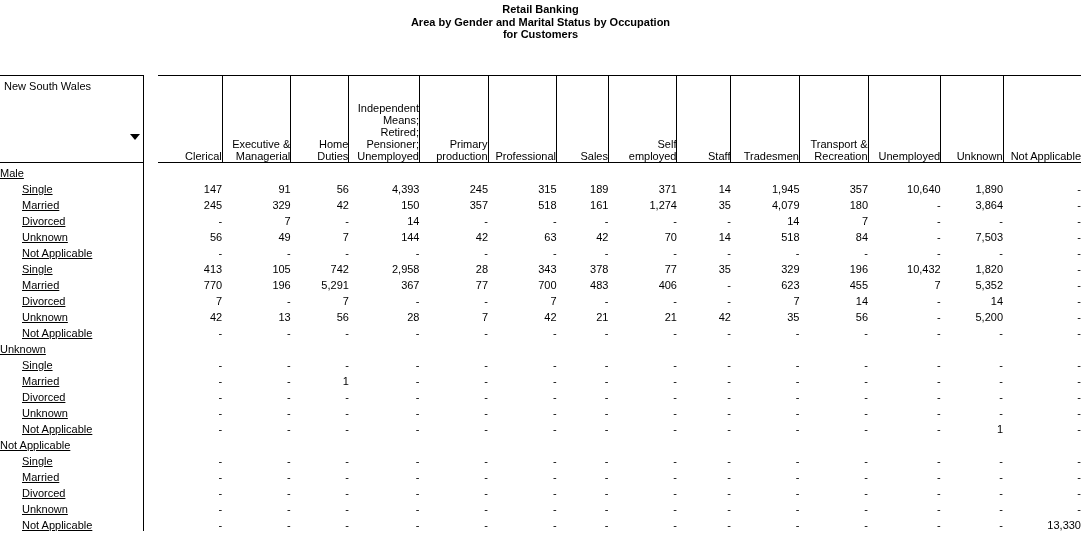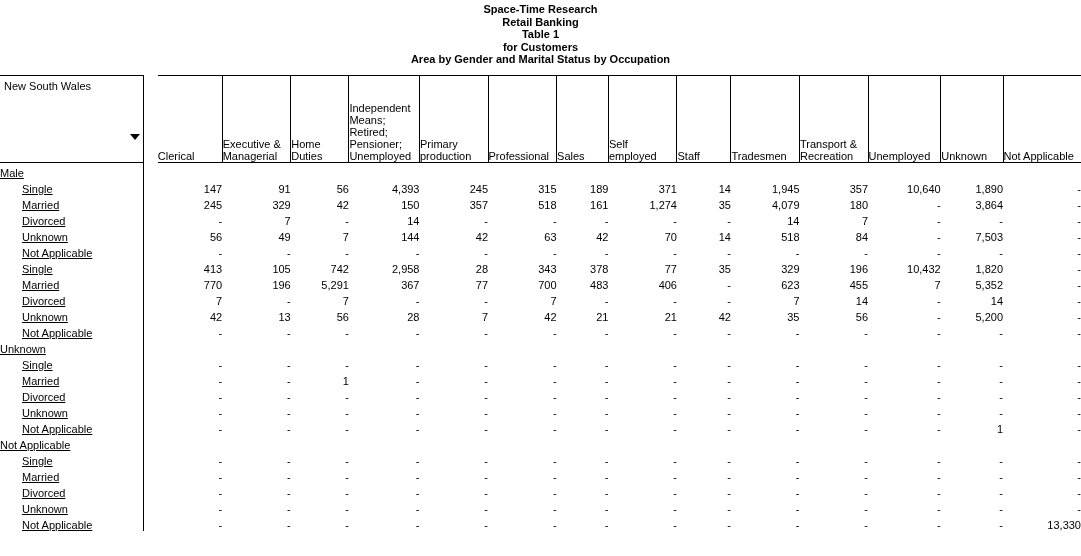--- a/index.html
+++ b/index.html
@@ -46,21 +46,21 @@
   }
   table.report td, table.report th {
     padding: 0;
     vertical-align: bottom;
     font-weight: normal;
   }
   
   .hdr-row td {
     height: 82px;
     vertical-align: middle;
-    text-align: left;
+    text-align: right;
     border-top: 1px solid #000;
     border-bottom: 1px solid #000;
     border-right: 1px solid #000;
     line-height: 12px;
     padding: 2px 3px;
   }
   .hdr-row td.area-cell {
     text-align: left;
     vertical-align: top;
     border-right: 1px solid #000;
@@ -115,25 +115,23 @@
     padding-right: 9px;
     white-space: nowrap;
   }
 </style>
 </head>
 <body>
 
 <div class="page">
 
   <div class="title-block">
-    <div class="title-line">Space-Time Research</div>
     <div class="title-line">Retail Banking</div>
-    <div class="title-line">Table 1</div>
+    <div class="title-line">Area by Gender and Marital Status by Occupation</div>
     <div class="title-line">for Customers</div>
-    <div class="title-line">Area by Gender and Marital Status by Occupation</div>
   </div>
 
   <div class="table-wrap">
     <table class="report">
       <colgroup>
         <col style="width:138px">
         <col style="width:14px">
         <col style="width:62px">
         <col style="width:66px">
         <col style="width:56px">

